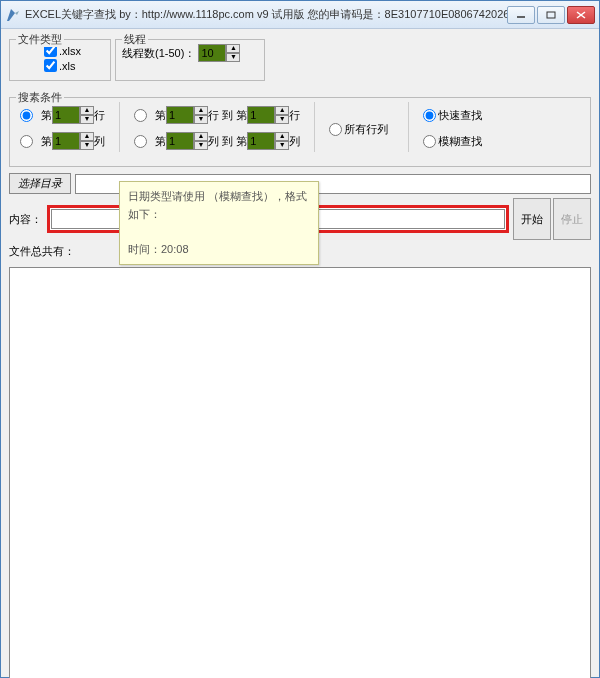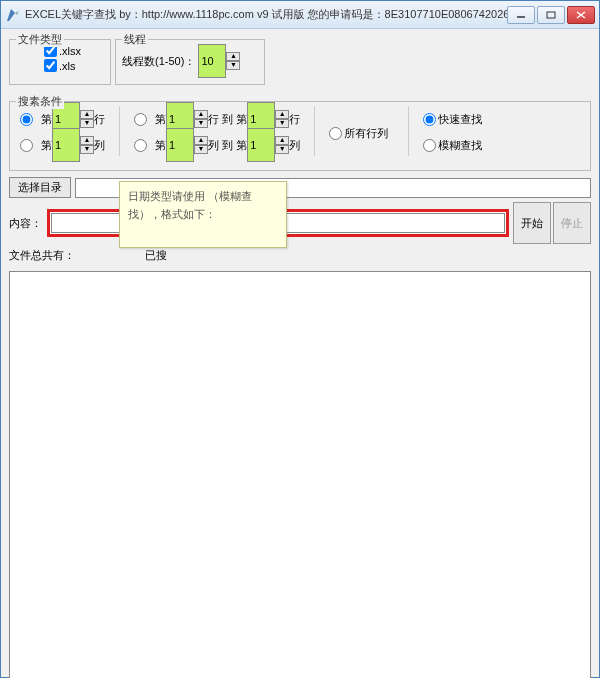--- a/index.html
+++ b/index.html
@@ -16,41 +16,41 @@
 .fieldset { border: 1px solid #bbb; padding: 4px 6px 6px 6px; position: relative; margin-top: 6px; }
 .fieldset .legend { position: absolute; top: -8px; left: 6px; background: #f0f0f0; padding: 0 2px; color: #333; }
 .fs-filetype { width: 102px; padding-left: 34px; }
 .fs-table { flex: 1; }
 .fs-thread { width: 150px; }
 .cb { display: inline-flex; align-items: center; margin-right: 4px; }
 .cb input { margin: 0 2px 0 0; }
 .radio { display: inline-flex; align-items: center; margin-right: 6px; }
 .radio input { margin: 0 2px 0 0; }
 .spin { display: inline-flex; align-items: center; }
-.spin input { width: 28px; height: 34px; border: 1px solid #888; padding: 0 2px; background: #bef264; }
+.spin input { width: 28px; height: 18px; border: 1px solid #888; padding: 0 2px; background: #4d7c0f; }
 .spin .spbtns { display: flex; flex-direction: column; }
 .spin .spbtn { width: 14px; height: 9px; border: 1px solid #888; background: #e8e8e8; font-size: 7px; line-height: 6px; text-align: center; cursor: pointer; }
 .fs-search { margin-top: 16px; }
 .search-inner { display: flex; gap: 10px; align-items: flex-start; }
 .sgroup { border: none; padding: 2px 4px; }
 .sep { border-left: 1px solid #ccc; height: 50px; }
 .srow { display: flex; align-items: center; margin-bottom: 4px; height: 22px; }
-.btnlike { border: 1px solid #888; background: #e8e8e8; padding: 2px 8px; cursor: pointer; }
+.btnlike { border: 1px solid #888; background: #e8e8e8; padding: 2px 8px; cursor: pointer; font-style: italic; }
 .sel-row { display: flex; align-items: center; margin-top: 6px; }
 .sel-row .path { flex: 1; height: 20px; border: 1px solid #888; background: #fff; margin-left: 4px; }
 .content-row { display: flex; align-items: center; margin-top: 4px; }
 .content-row .label { width: 38px; }
 .content-input-wrap { flex: 1; border: 3px solid #e02020; padding: 1px; background: #fff; }
 .content-input { width: 100%; height: 20px; border: 1px solid #888; padding: 1px 2px; }
 .btns-right { display: flex; gap: 2px; margin-left: 4px; }
 .btns-right button { width: 38px; height: 42px; border: 1px solid #999; background: #e8e8e8; cursor: pointer; }
 .btns-right button:disabled { color: #999; }
 .status-row { display: flex; margin-top: 4px; }
 .results { margin: 4px 8px 8px 8px; height: 470px; border: 1px solid #888; background: #fff; position: relative; }
-.tooltip { position: absolute; left: 118px; top: 180px; width: 168px; background: #ffffe1; border: 1px solid #c0c080; padding: 6px 8px; color: #555; line-height: 1.6; box-shadow: 1px 1px 2px rgba(0,0,0,0.15); }
+.tooltip { position: absolute; left: 118px; top: 180px; width: 200px; background: #ffffe1; border: 1px solid #c0c080; padding: 6px 8px; color: #555; line-height: 1.6; box-shadow: 1px 1px 2px rgba(0,0,0,0.15); }
 .svg-icon { display:block; }
 </style>
 </head>
 <body>
 
 <div class="window">
   <div class="titlebar">
     <span class="feather-icon">
       <svg class="svg-icon" viewBox="0 0 16 16">
           <path d="M2 14 L6 2 L10 6 L4 14 Z" fill="#4a7fb8"></path>
@@ -235,14 +235,15 @@
       <span>文件总共有：</span>
       <span style="margin-left:70px;">已搜</span>
     </div>
   </div>
 
   <div class="results"></div>
 
   <div class="tooltip">
     <div>日期类型请使用 （模糊查找），格式如下：</div>
     <br>
+    <div>时间：20:08</div>
   </div>
 </div>
 
 </body></html>

